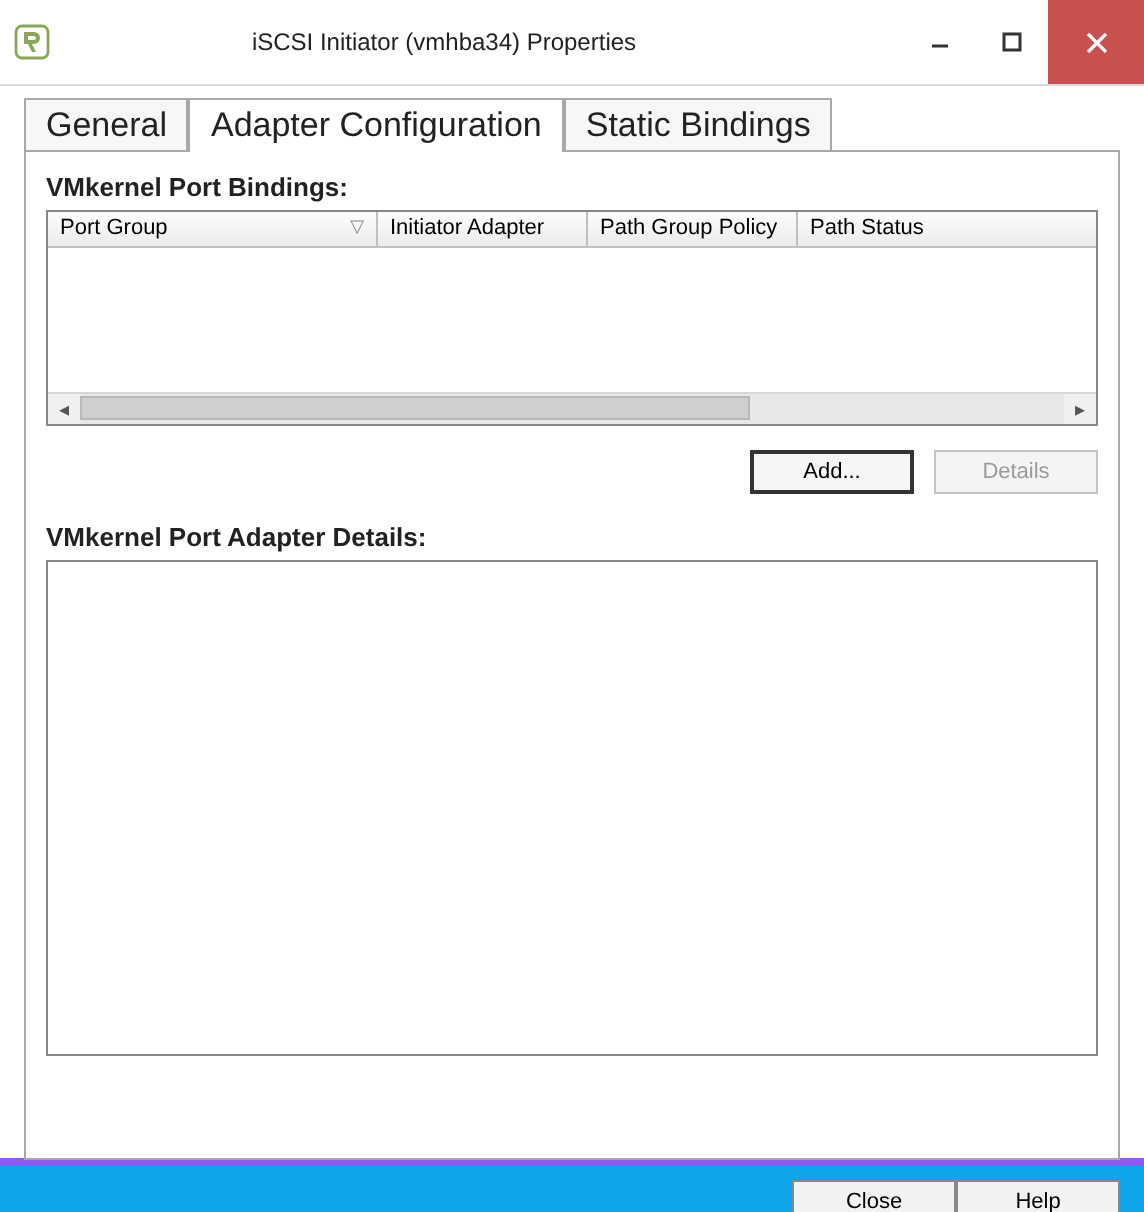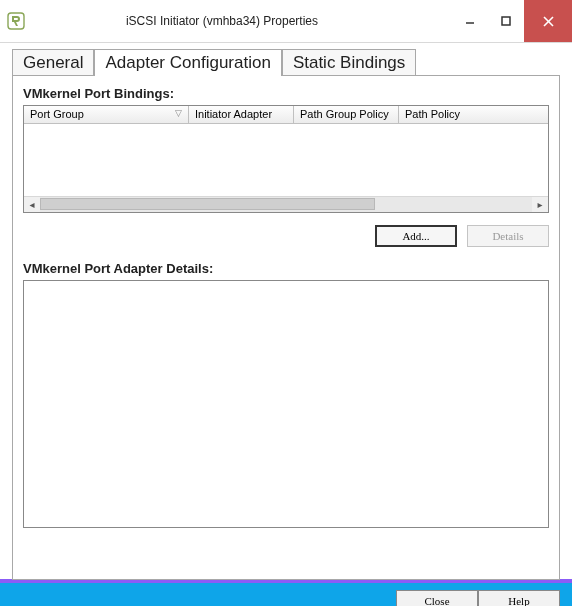--- a/index.html
+++ b/index.html
@@ -124,21 +124,20 @@
   display: flex; justify-content: flex-end; gap: 10px;
   margin: 12px 0 14px 0;
 }
 .btn {
   min-width: 82px;
   padding: 4px 10px;
   border: 1px solid #888;
   background: #f2f2f2;
   font-size: 11px;
   text-align: center;
-  font-family: Liberation Serif, serif;
 }
 .btn.emph {
   border: 1px solid #333;
   box-shadow: 0 0 0 1px #333 inset;
   background: #f6f6f6;
 }
 .btn.disabled {
   color: #9a9a9a;
   border-color: #c4c4c4;
   background: #f4f4f4;
@@ -206,21 +205,21 @@
           <span>Port Group</span>
           <span class="sort-mark">▽</span>
         </div>
         <div class="lv-col" style="width:105px">
           <span>Initiator Adapter</span>
         </div>
         <div class="lv-col" style="width:105px">
           <span>Path Group Policy</span>
         </div>
         <div class="lv-col" style="flex:1;border-right:none">
-          <span>Path Policy</span>
+          <span>Path Status</span>
         </div>
       </div>
       <div class="lv-body"></div>
       <div class="lv-scroll">
         <div class="arrow">◂</div>
         <div class="track">
           <div class="thumb"></div>
         </div>
         <div class="arrow">▸</div>
       </div>

